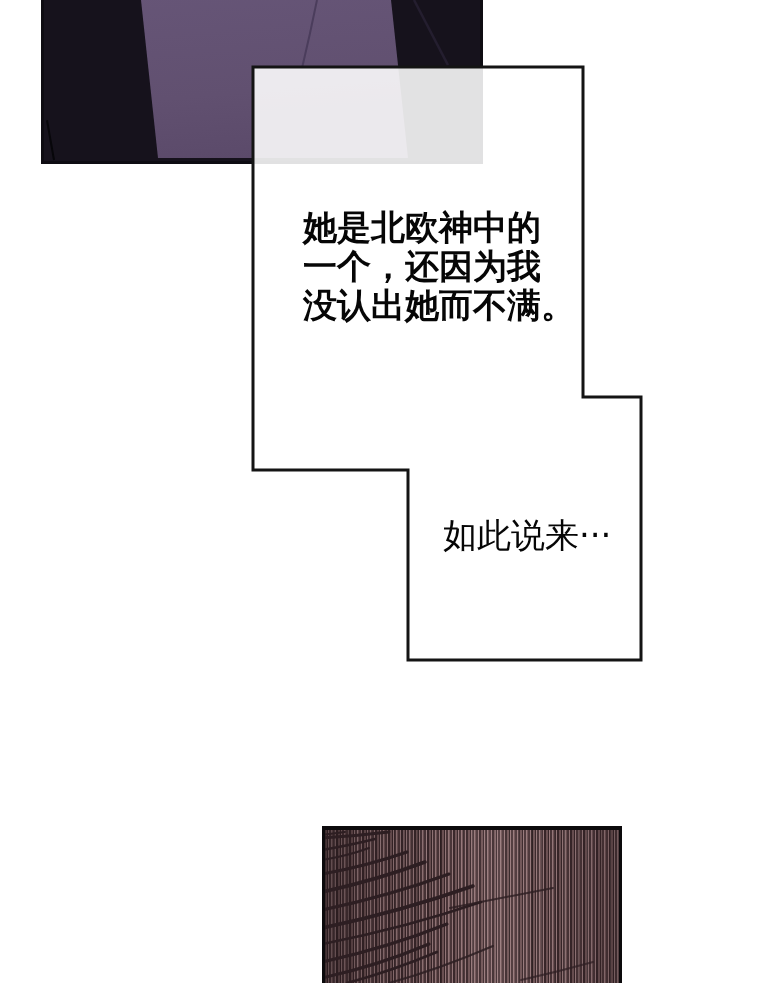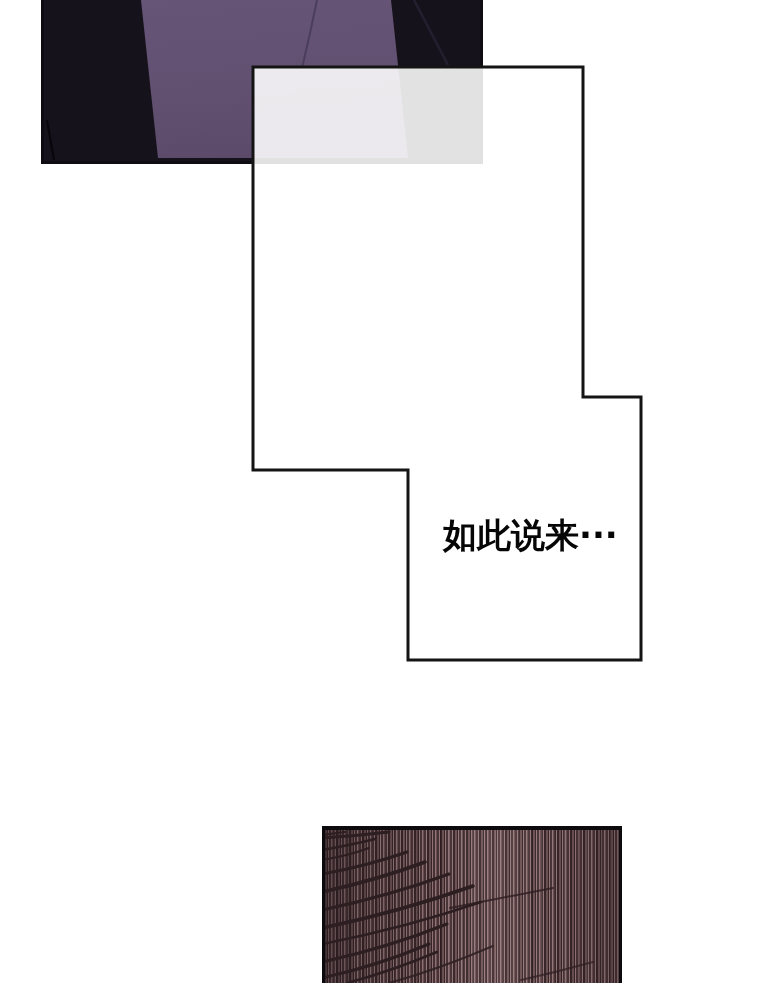--- a/index.html
+++ b/index.html
@@ -43,21 +43,21 @@
   .bubble-svg{position:absolute;left:0;top:0;width:760px;height:983px;pointer-events:none;}
   .bubble-text{
     position:absolute;left:303px;top:208px;
     color:var(--text);
     font-size:34px;line-height:39px;font-weight:bold;
     white-space:nowrap;
   }
   .aside-text{
     position:absolute;left:443px;top:516px;
     color:var(--text);
-    font-size:34px;line-height:39px;font-weight:bold;
+    font-size:34px;line-height:39px;font-weight:normal;
     white-space:nowrap;
   }
   
   .bottom-panel{
     position:absolute;left:322px;top:826px;width:300px;height:157px;
     box-sizing:border-box;
     border:3px solid #0c0a0c;
     border-top-width:4px;
     border-bottom:none;
     background:
@@ -96,20 +96,25 @@
       <path d="M273,0 Q266,34 258,67" fill="none" stroke="#4b3d5c" stroke-width="2"></path>
       <path d="M370,0 L404,64" fill="none" stroke="#241e2f" stroke-width="2.5"></path>
       <path d="M3,118 L10,157" fill="none" stroke="#07060a" stroke-width="2"></path>
     </svg>
   </div>
 
   <svg class="bubble-svg" viewBox="0 0 760 983">
     <path d="M253,67 H583 V397 H641 V660 H408 V470 H253 Z" fill="#ffffff" fill-opacity="0.88" stroke="#141414" stroke-width="3" stroke-linejoin="miter"></path>
   </svg>
 
+  <div class="bubble-text">
+    <div>她是北欧神中的</div>
+    <div>一个，还因为我</div>
+    <div>没认出她而不满。</div>
+  </div>
 
   <div class="aside-text">如此说来···</div>
 
   <div class="bottom-panel">
     <svg class="grass-svg" viewBox="0 0 294 153" preserveAspectRatio="none">
       <g fill="none" stroke="#2d1e22" stroke-linecap="round">
         <path d="M-3,5 L20,2" stroke-width="2"></path>
         <path d="M-3,8 Q30,6 64,2" stroke-width="3"></path>
         <path d="M-3,20 Q26,15 50,9" stroke-width="2.5"></path>
         <path d="M-3,30 Q22,26 44,18" stroke-width="2"></path>

